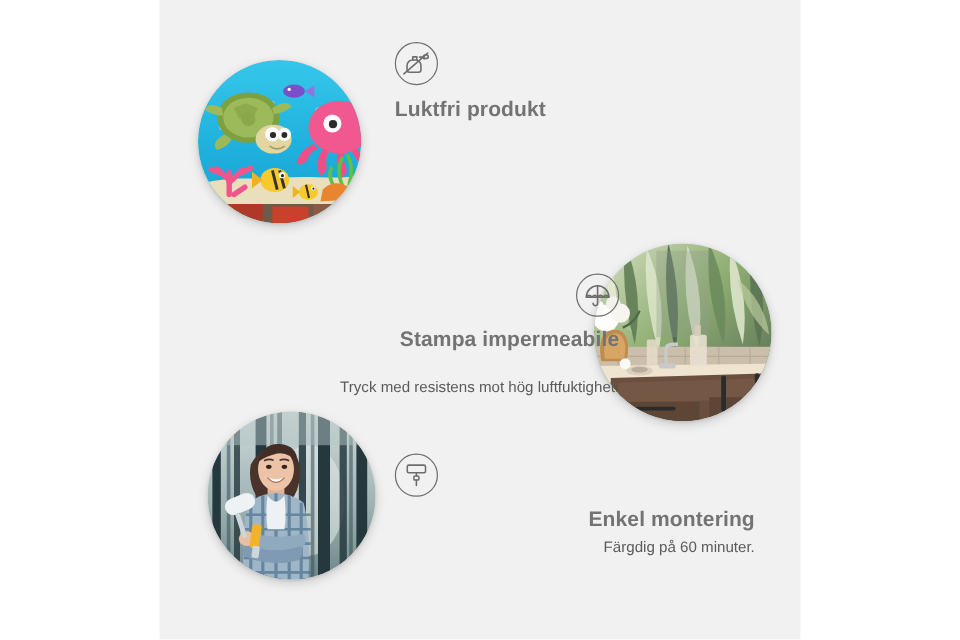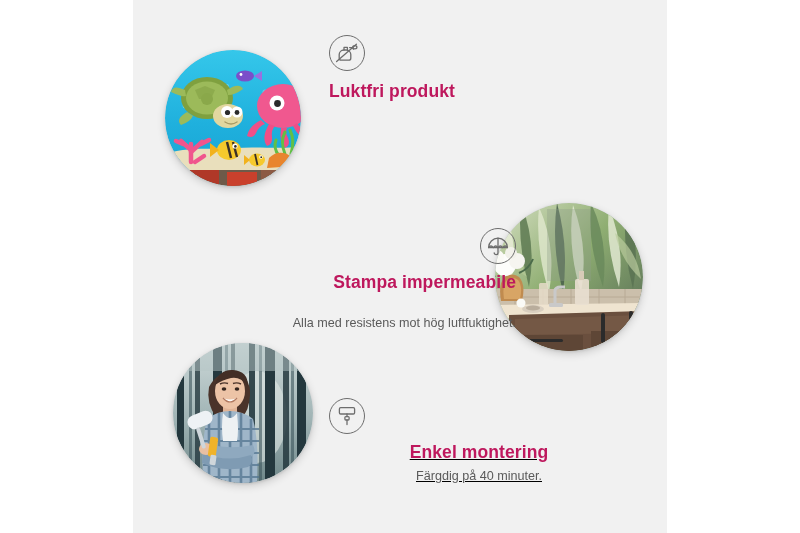--- a/index.html
+++ b/index.html
@@ -58,21 +58,21 @@
     display: flex;
     align-items: center;
     justify-content: center;
     box-sizing: border-box;
   }
   .icon-circle svg { display: block; }
 
   .feat-title {
     font-size: 17.5px;
     font-weight: bold;
-    color: #be185d;
+    color: #737373;
     letter-spacing: 0.1px;
     margin: 0;
     line-height: 1.2;
   }
   .feat-body {
     font-size: 12.6px;
     color: #5a5a5a;
     line-height: 1.55;
     margin: 0;
   }
@@ -93,24 +93,23 @@
     top: 228px;
     width: 335px;
     text-align: right;
   }
   #feature-waterproof .icon-circle { margin: 0 0 8px auto; }
   #feature-waterproof .feat-title { margin-bottom: 21px; }
 
   
   #feature-easy-mount {
     left: 196px;
-    top: 398px;
+    top: 378px;
     width: 300px;
-    text-align: center;
-    text-decoration: underline;
+    text-align: right;
   }
   #feature-easy-mount .icon-circle { margin: 0 0 8px 0; }
   #feature-easy-mount .feat-title { margin-bottom: 4px; }
 </style>
 </head>
 <body>
 
 <div id="canvas">
 
   <div id="panel">
@@ -393,30 +392,30 @@
     <div class="feature" id="feature-waterproof">
       <div class="icon-circle">
         <svg width="24" height="24" viewBox="0 0 24 24" fill="none" stroke="#6d6d6d" stroke-width="1.3" stroke-linecap="round" stroke-linejoin="round">
           <path d="M2.6 13.6 a9.4 9.4 0 0 1 18.8 0 z"></path>
           <path d="M2.6 13.6 q2.4 -3.2 4.7 0 q2.35 -3.2 4.7 0 q2.35 -3.2 4.7 0 q2.35 -3.2 4.7 0"></path>
           <path d="M12 4.2 V13.6"></path>
           <path d="M12 13.6 v5.2 a1.9 1.9 0 0 1 -3.8 0"></path>
         </svg>
       </div>
       <h3 class="feat-title">Stampa impermeabile</h3>
-      <p class="feat-body">Alla med resistens mot hög luftfuktighet.</p>
+      <p class="feat-body">Tryck med resistens mot hög luftfuktighet.</p>
     </div>
 
     <div class="feature" id="feature-easy-mount">
       <div class="icon-circle">
         <svg width="24" height="24" viewBox="0 0 24 24" fill="none" stroke="#6d6d6d" stroke-width="1.3" stroke-linecap="round" stroke-linejoin="round">
           <rect x="4.4" y="3.6" width="15.2" height="6.4" rx="1.3"></rect>
           <path d="M12 10 v2.6"></path>
           <rect x="9.9" y="12.6" width="4.2" height="3.4" rx="0.9"></rect>
           <path d="M12 16 v4.6"></path>
         </svg>
       </div>
       <h3 class="feat-title">Enkel montering</h3>
-      <p class="feat-body">Färgdig på 40 minuter.</p>
+      <p class="feat-body">Färgdig på 60 minuter.</p>
     </div>
 
   </div>
 </div>
 
 </body></html>

